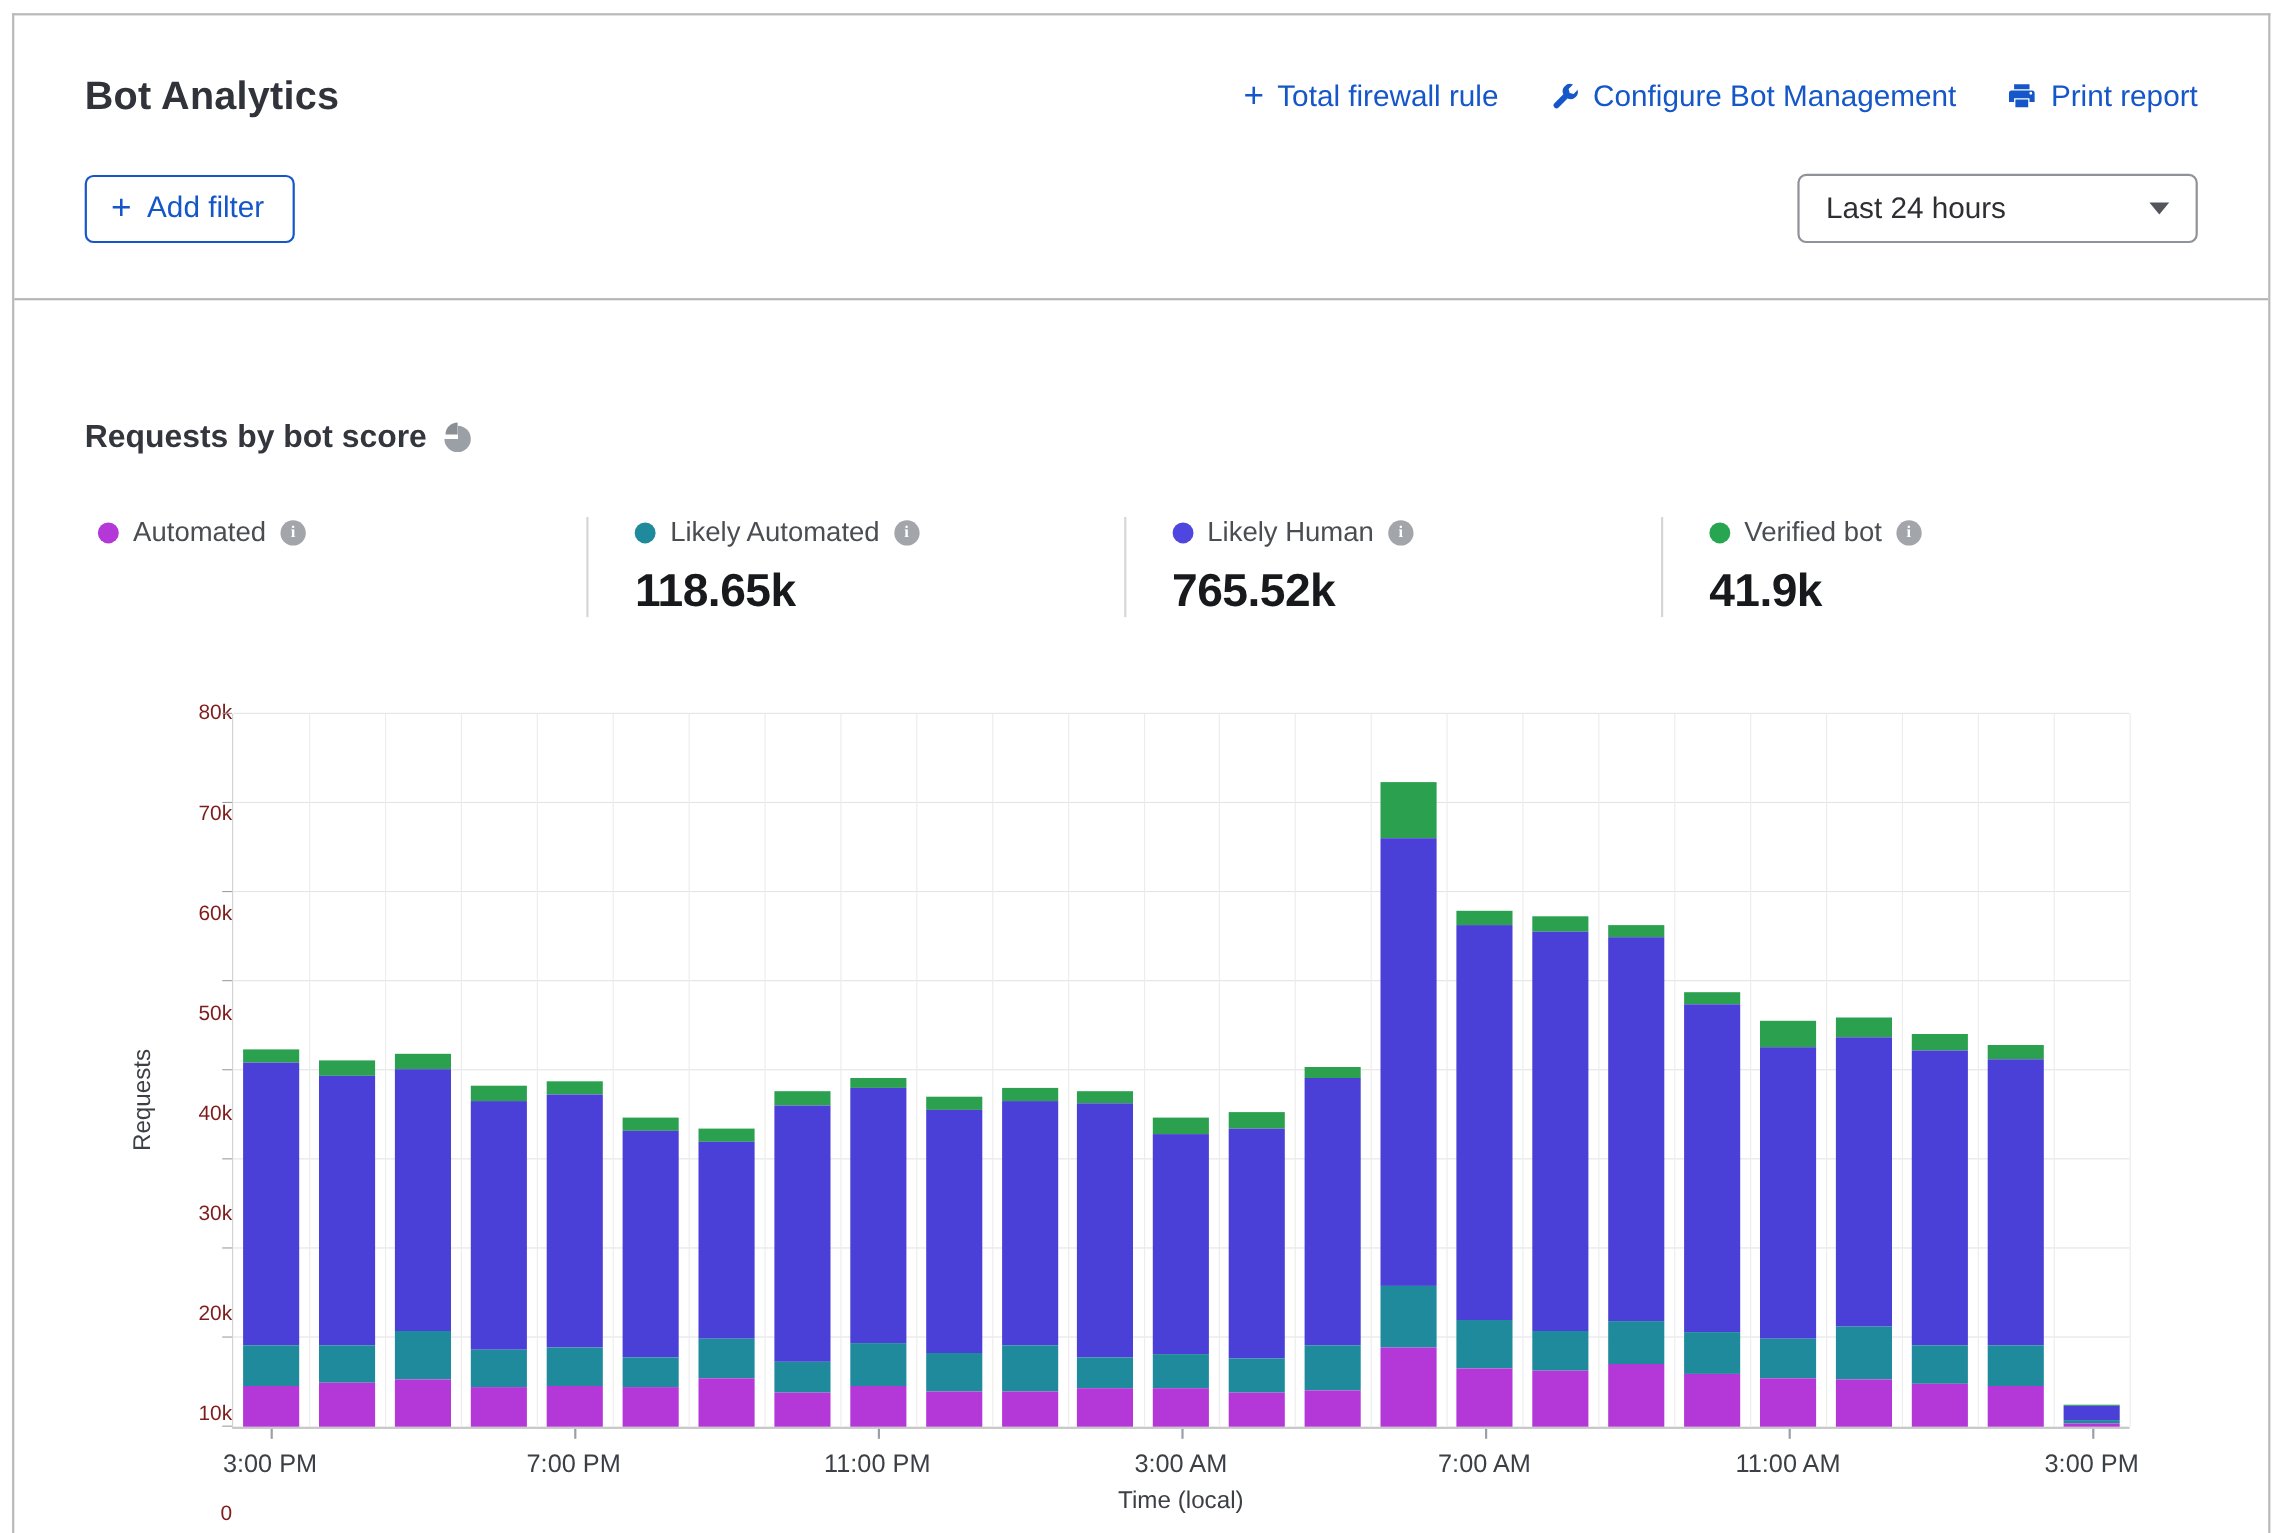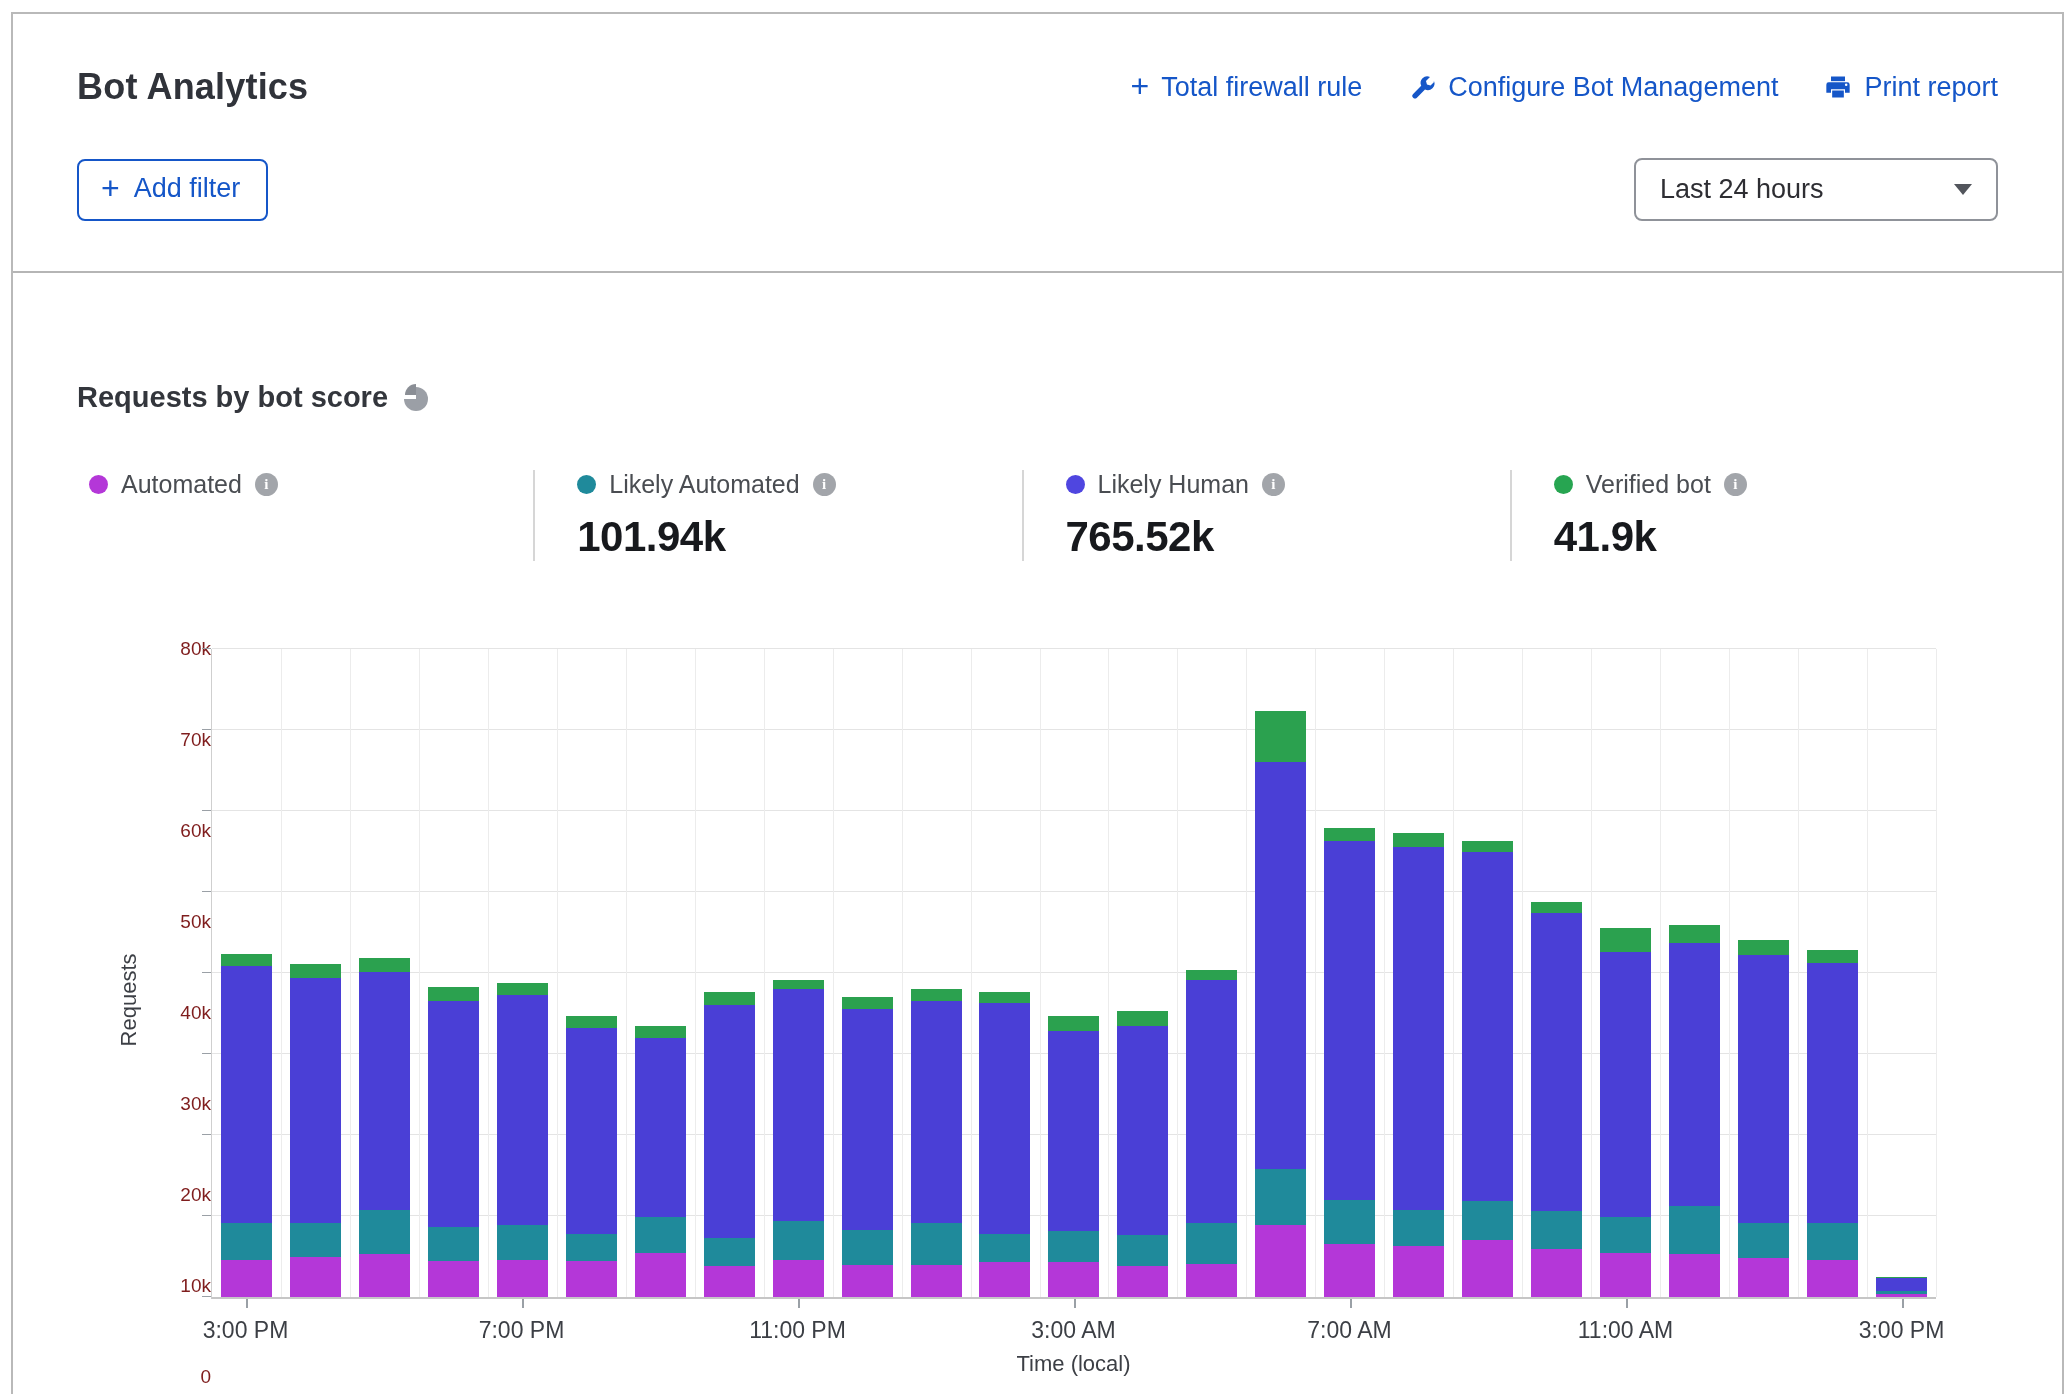--- a/index.html
+++ b/index.html
@@ -129,21 +129,21 @@
           <span class="stat-label">Automated</span>
           <span class="info-icon">i</span>
         </div>
       </div>
       <div class="stat">
         <div class="stat-label-row">
           <span class="stat-dot" style="background: rgb(31, 138, 155);"></span>
           <span class="stat-label">Likely Automated</span>
           <span class="info-icon">i</span>
         </div>
-        <div class="stat-value">101.94k</div>
+        <div class="stat-value">118.65k</div>
       </div>
       <div class="stat">
         <div class="stat-label-row">
           <span class="stat-dot" style="background: rgb(79, 70, 224);"></span>
           <span class="stat-label">Likely Human</span>
           <span class="info-icon">i</span>
         </div>
         <div class="stat-value">765.52k</div>
       </div>
       <div class="stat">

